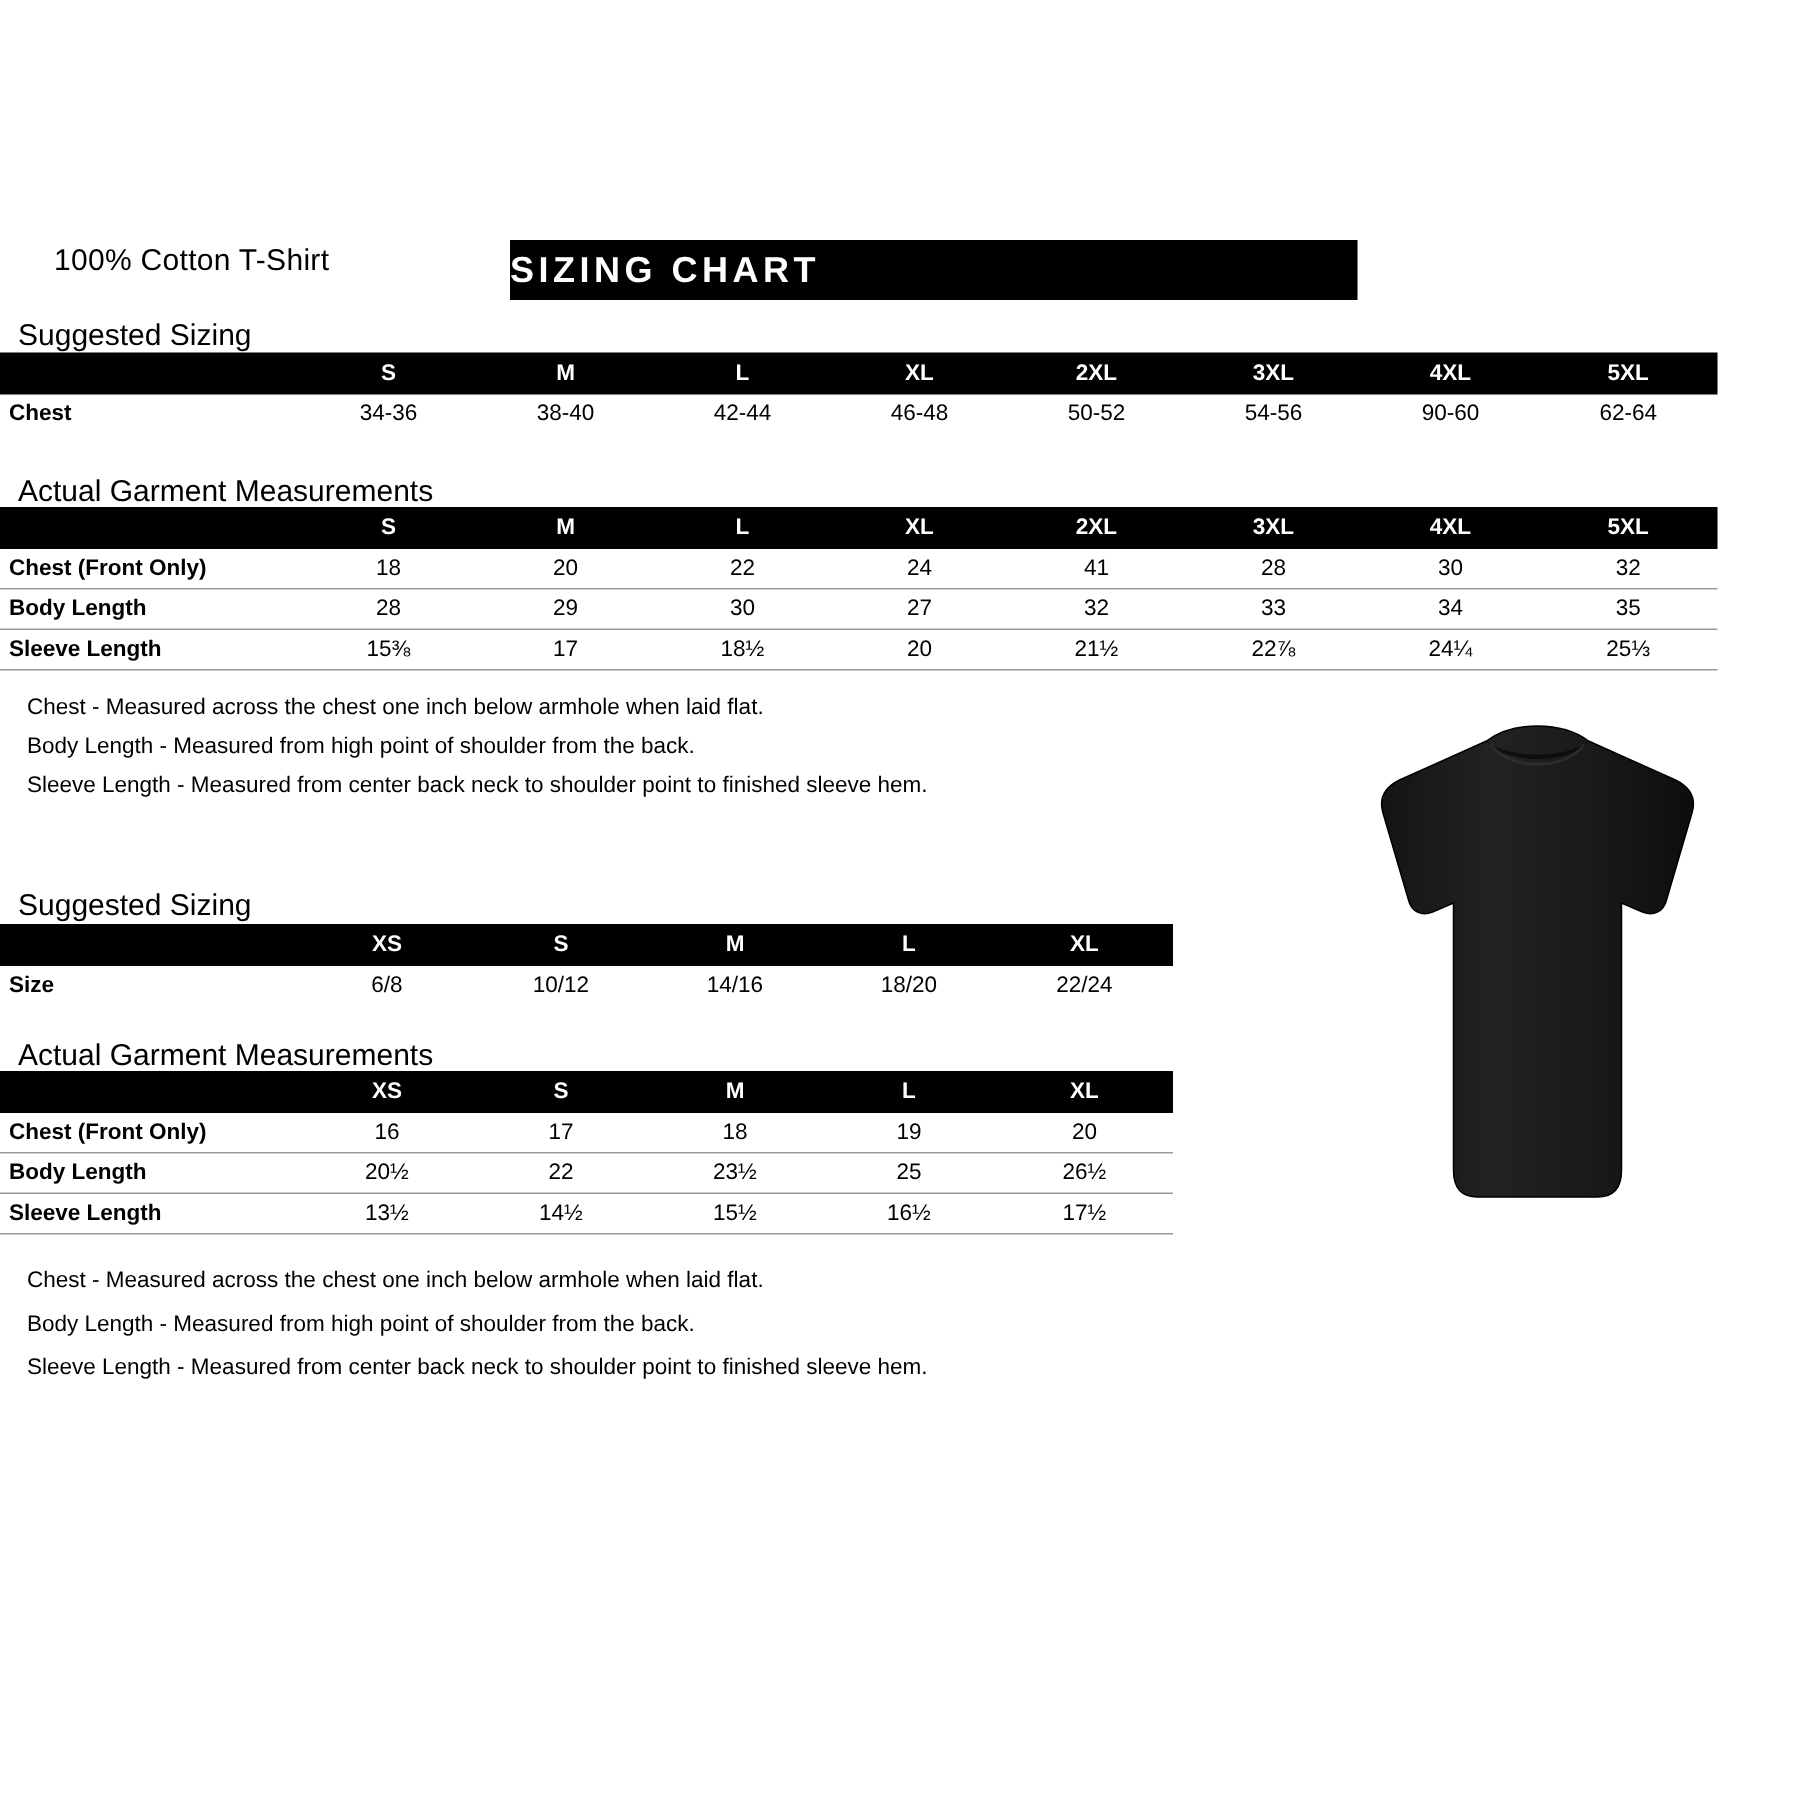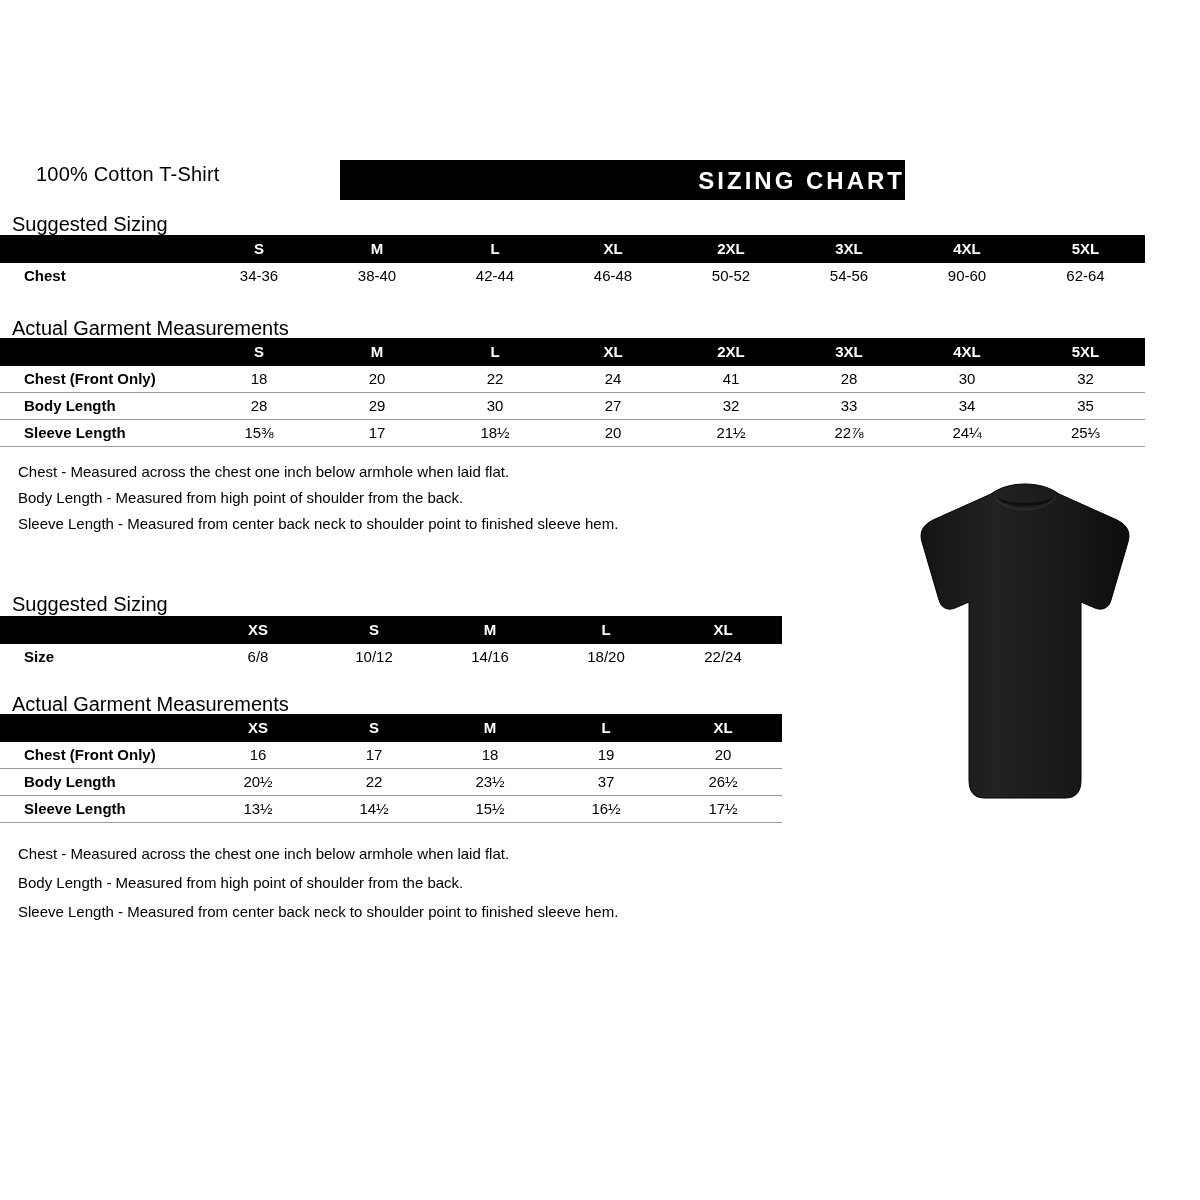--- a/index.html
+++ b/index.html
@@ -41,21 +41,21 @@
     top: 160px;
     width: 565px;
     height: 40px;
     background: #000000;
   }
   .sizing-banner span {
     position: absolute;
     left: 0;
     right: 0;
     top: 7px;
-    text-align: right;
+    text-align: left;
     color: #ffffff;
     font-size: 24px;
     font-weight: 700;
     letter-spacing: 3px;
   }
 
   .section-label {
     position: absolute;
     font-size: 20px;
     font-weight: 400;
@@ -86,21 +86,21 @@
     font-size: 15px;
     height: 28px;
     line-height: 28px;
   }
   table.size-table thead th.rowlabel-head {
     text-align: left;
     padding-left: 6px;
   }
   table.size-table td.rowlabel {
     text-align: left;
-    padding-left: 24px;
+    padding-left: 6px;
     font-weight: 700;
     font-size: 15px;
   }
   table.size-table.ruled tbody tr {
     border-bottom: 1px solid #9a9a9a;
   }
   table.size-table.ruled tbody tr:last-child {
     border-bottom: 1px solid #9a9a9a;
     margin-left: 27px;
   }
@@ -312,21 +312,21 @@
         <td>17</td>
         <td>18</td>
         <td>19</td>
         <td>20</td>
       </tr>
       <tr>
         <td class="rowlabel">Body Length</td>
         <td>20½</td>
         <td>22</td>
         <td>23½</td>
-        <td>37</td>
+        <td>25</td>
         <td>26½</td>
       </tr>
       <tr>
         <td class="rowlabel">Sleeve Length</td>
         <td>13½</td>
         <td>14½</td>
         <td>15½</td>
         <td>16½</td>
         <td>17½</td>
       </tr>

